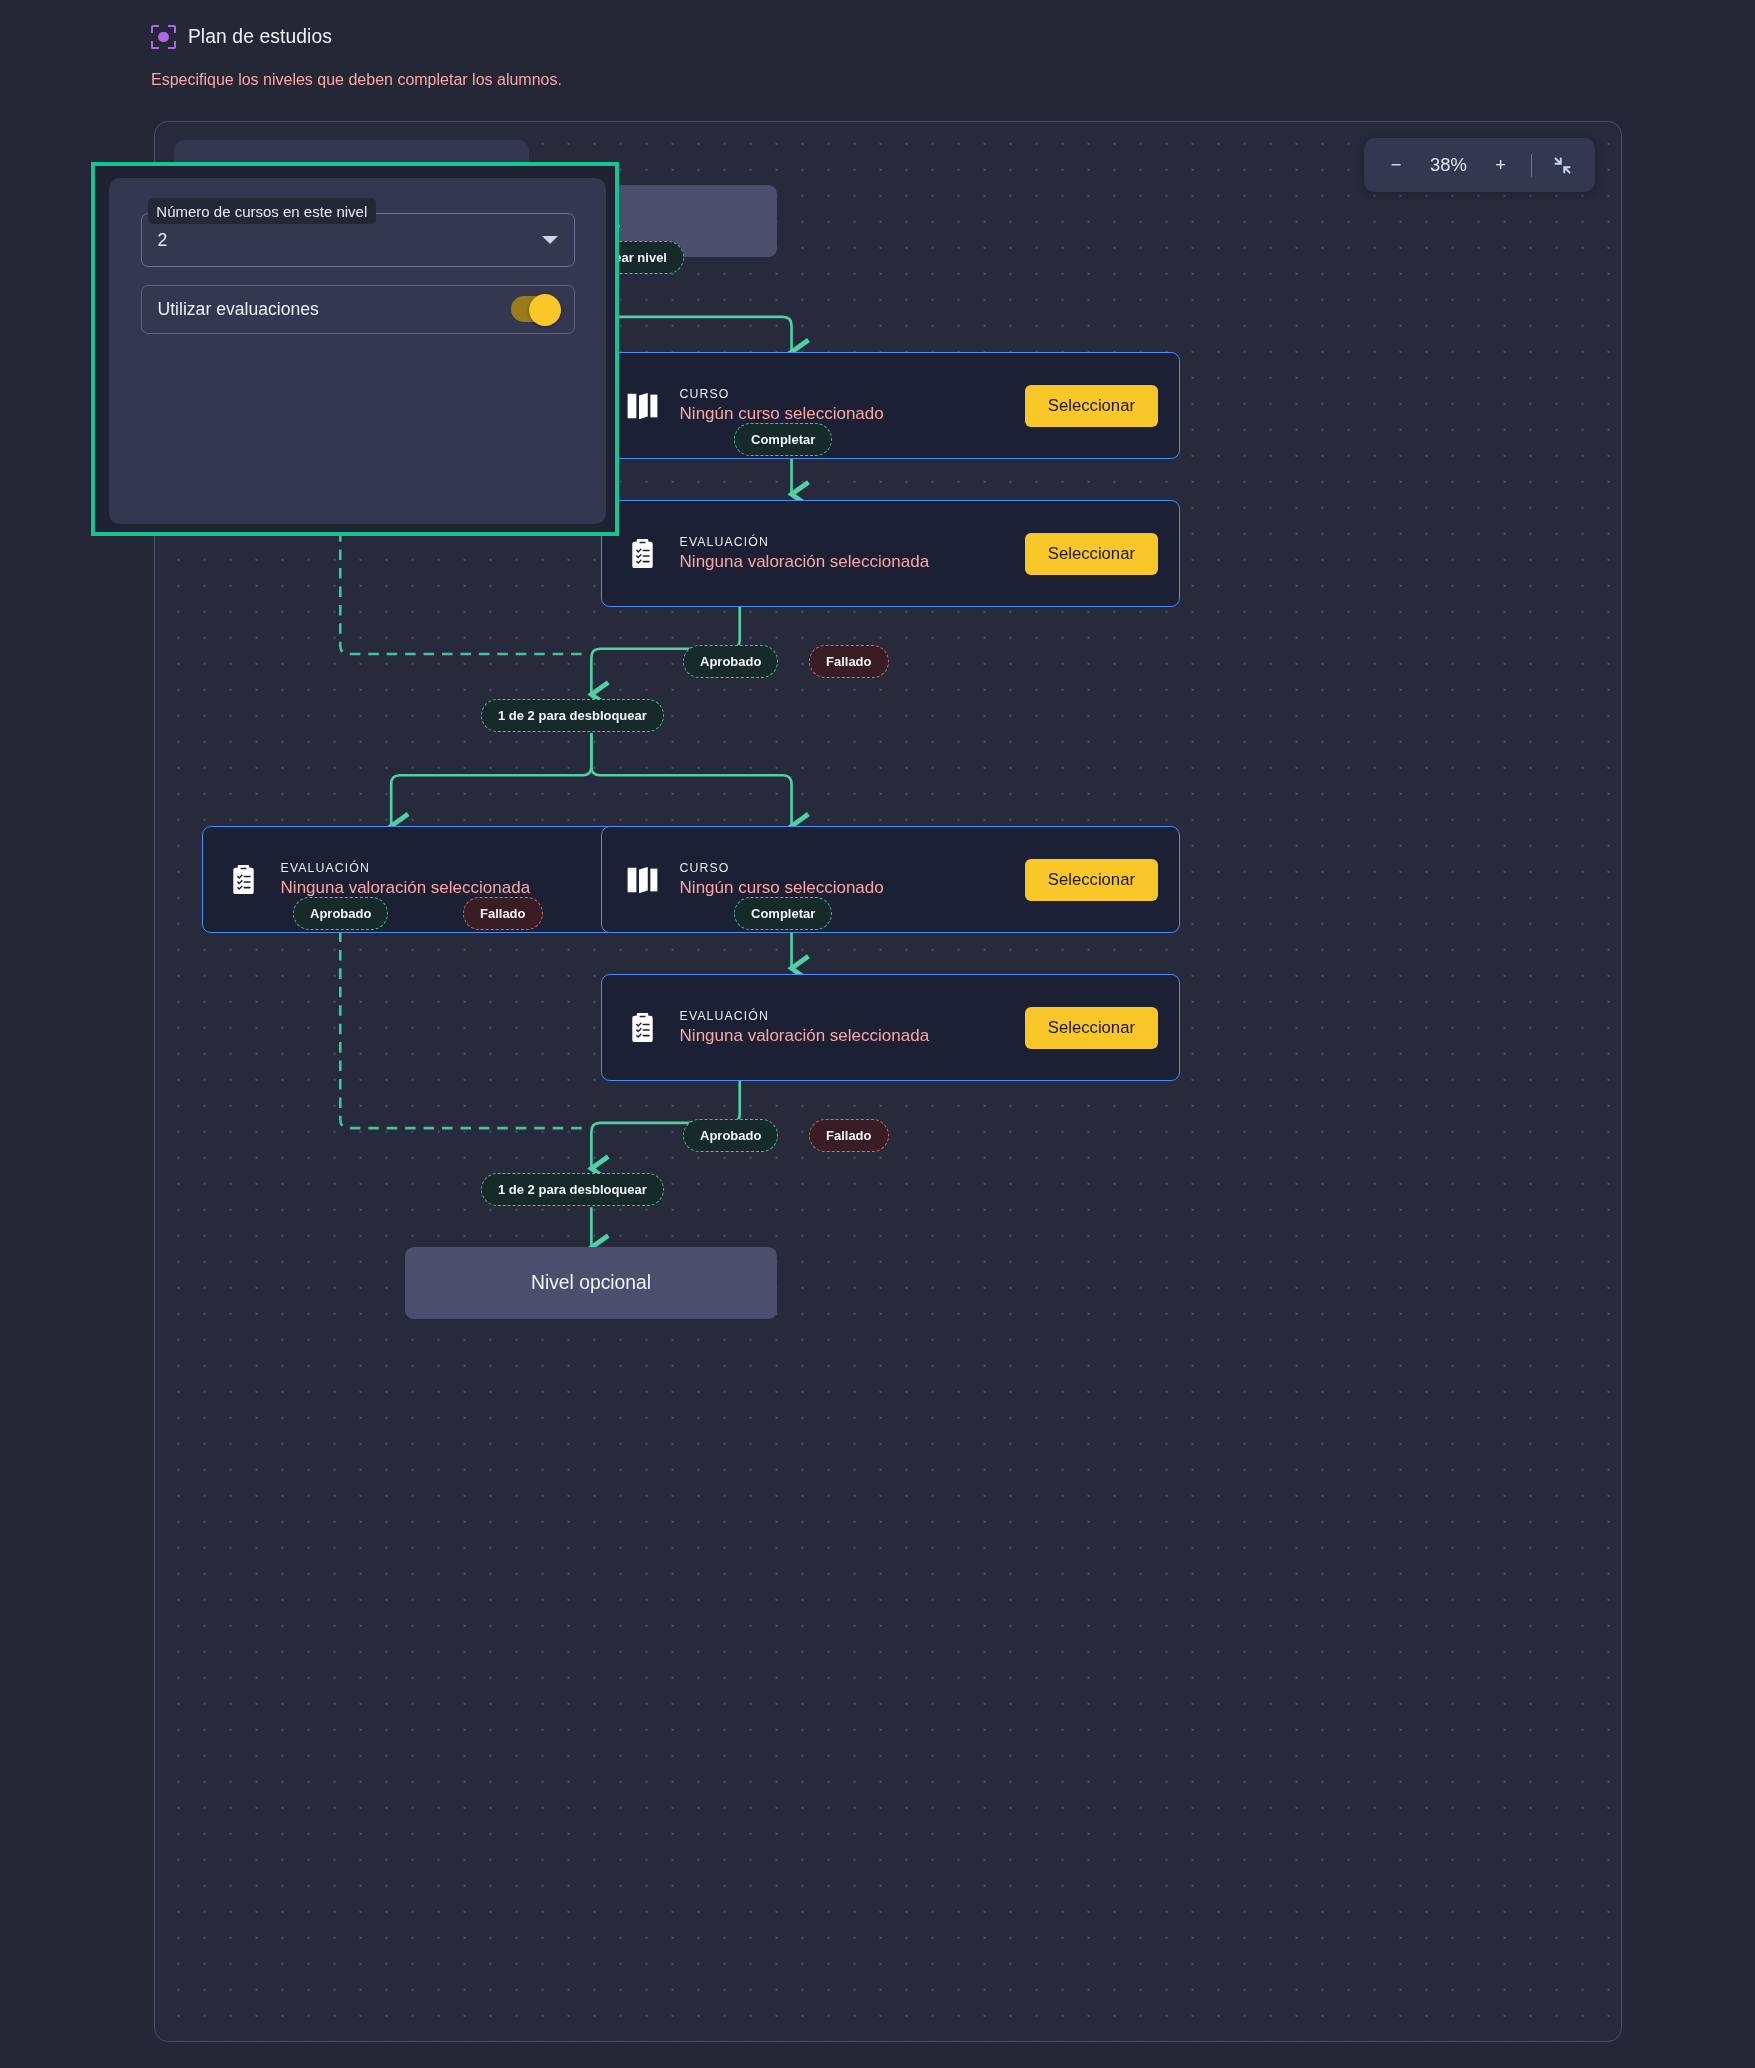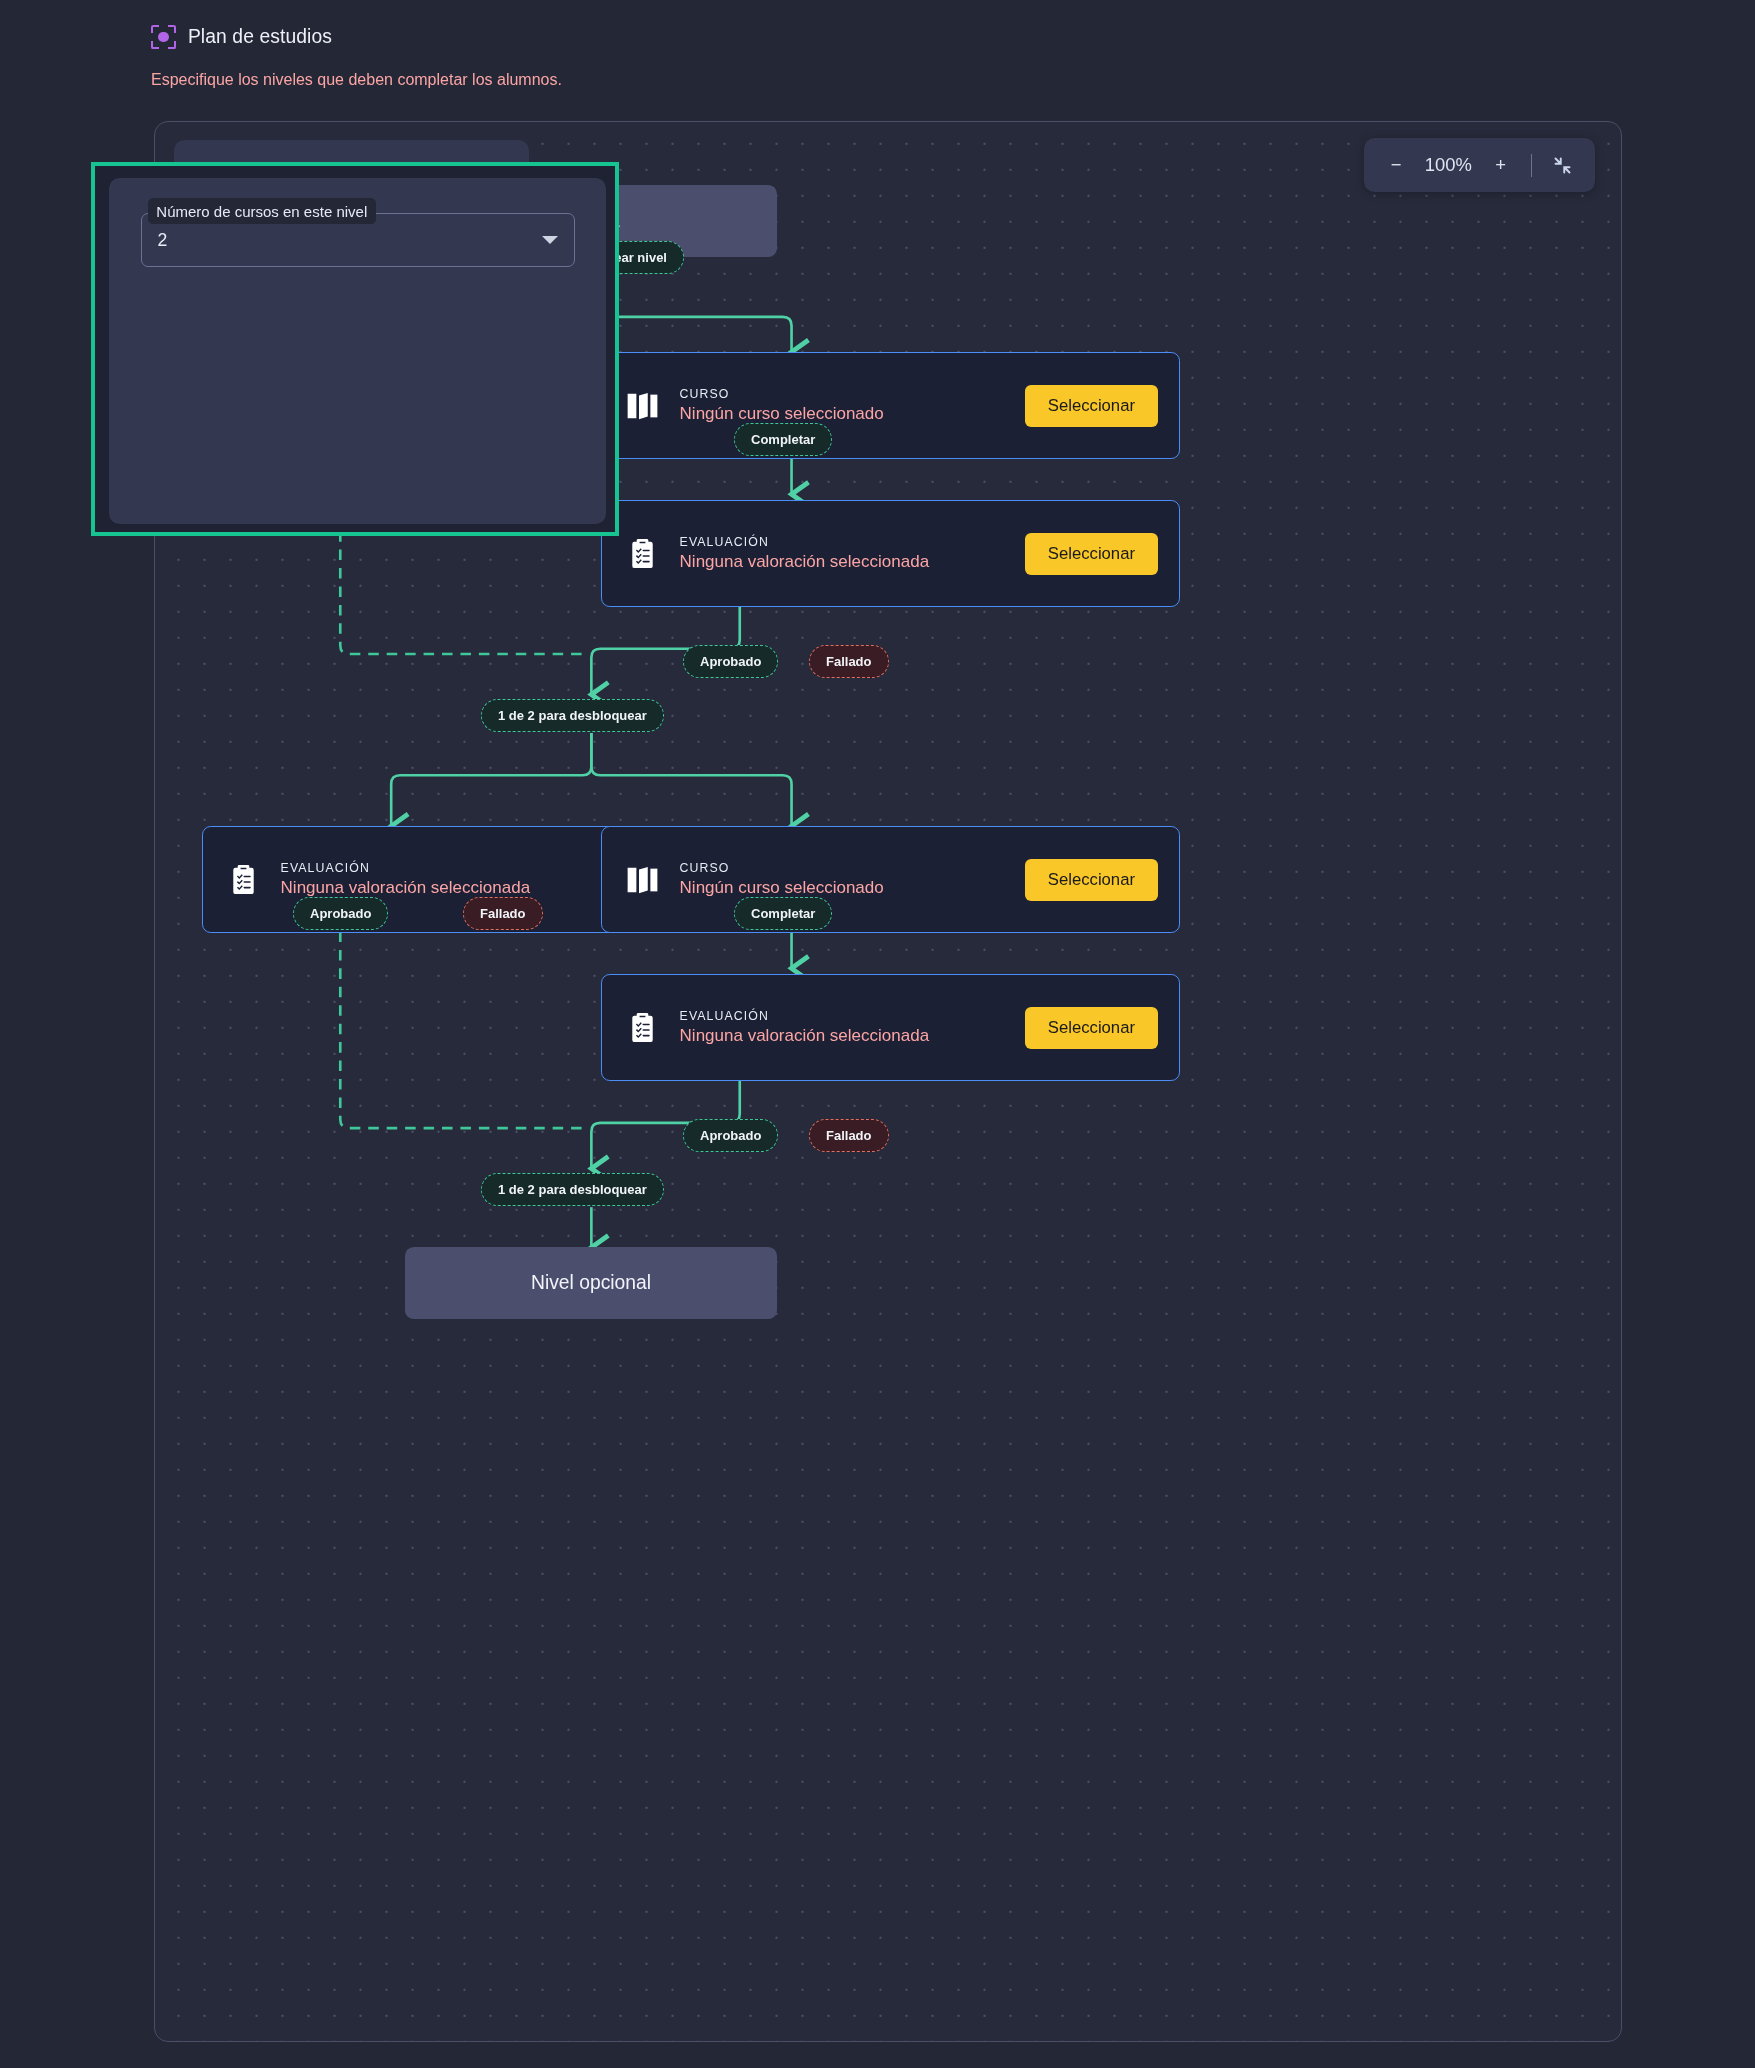--- a/index.html
+++ b/index.html
@@ -229,21 +229,21 @@
       <g fill="none" stroke="#3fc79a" stroke-width="3" stroke-dasharray="12 9">
 
         <path d="M211 382 L211 596 Q211 606 221 606 L487 606"></path>
 
         <path d="M211 922 L211 1136 Q211 1146 221 1146 L487 1146"></path>
       </g>
     </svg>
 
     <div class="zoom-bar">
       <span class="zb-btn">−</span>
-      <span class="zb-val">100%</span>
+      <span class="zb-val">38%</span>
       <span class="zb-btn">+</span>
       <span class="zb-div"></span>
       <span class="zb-btn">
         <svg width="21" height="21" viewBox="0 0 24 24" fill="none" stroke="#cdd6ef" stroke-width="2.2" stroke-linecap="round">
           <path d="M4 4 L10 10 M10 4 L10 10 L4 10"></path>
           <path d="M20 20 L14 14 M14 20 L14 14 L20 14"></path>
         </svg>
       </span>
     </div>
 
@@ -419,20 +419,26 @@
     <div class="settings-panel">
 
       <div class="field-wrap">
         <div class="field-box">
           <span class="fv">2</span>
           <span class="caret"></span>
         </div>
         <span class="field-label">Número de cursos en este nivel</span>
       </div>
 
+      <div class="toggle-row">
+        <span class="tr-label">Utilizar evaluaciones</span>
+        <span class="switch">
+            <span class="knob"></span>
+          </span>
+      </div>
 
 
 
     </div>
   </div>
 
 </div>
 
 
 </body></html>

